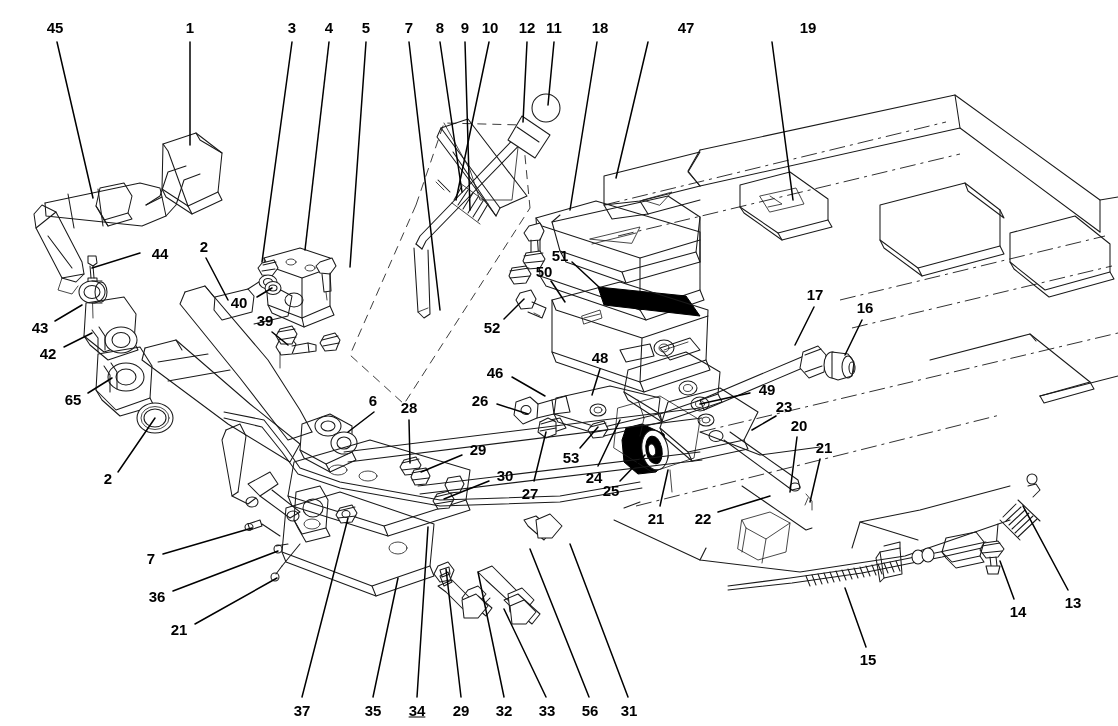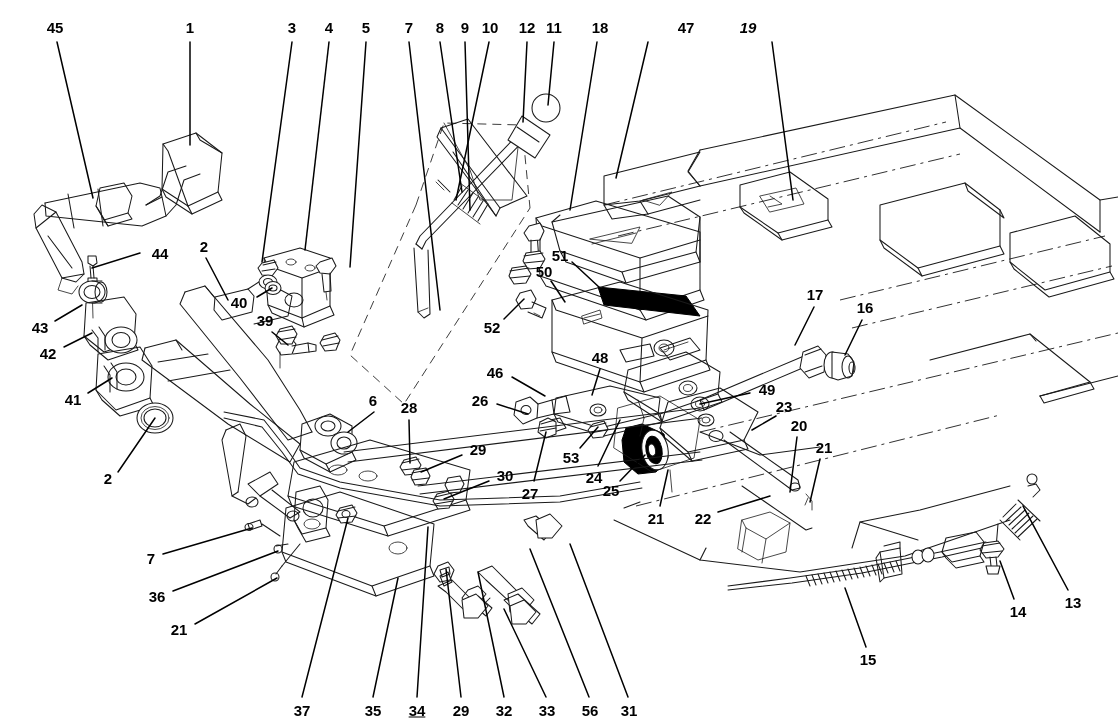--- a/index.html
+++ b/index.html
@@ -516,26 +516,26 @@
       <div class="cal" style="left: 329px; top: 27px;">4</div>
       <div class="cal" style="left: 366px; top: 27px;">5</div>
       <div class="cal" style="left: 409px; top: 27px;">7</div>
       <div class="cal" style="left: 440px; top: 27px;">8</div>
       <div class="cal" style="left: 465px; top: 27px;">9</div>
       <div class="cal" style="left: 490px; top: 27px;">10</div>
       <div class="cal" style="left: 527px; top: 27px;">12</div>
       <div class="cal" style="left: 554px; top: 27px;">11</div>
       <div class="cal" style="left: 600px; top: 27px;">18</div>
       <div class="cal" style="left: 651px; top: 27px; margin-left: 35px;">47</div>
-      <div class="cal" style="left: 748px; top: 27px; font-style: italic;">19</div>
+      <div class="cal" style="left: 808px; top: 27px;">19</div>
       <div class="cal" style="left: 160px; top: 253px;">44</div>
       <div class="cal" style="left: 204px; top: 246px;">2</div>
       <div class="cal" style="left: 40px; top: 327px;">43</div>
       <div class="cal" style="left: 48px; top: 353px;">42</div>
-      <div class="cal" style="left: 73px; top: 399px;">41</div>
+      <div class="cal" style="left: 73px; top: 399px;">65</div>
       <div class="cal" style="left: 108px; top: 478px;">2</div>
       <div class="cal" style="left: 239px; top: 302px;">40</div>
       <div class="cal" style="left: 265px; top: 320px;">39</div>
       <div class="cal" style="left: 373px; top: 400px;">6</div>
       <div class="cal" style="left: 409px; top: 407px;">28</div>
       <div class="cal" style="left: 478px; top: 449px;">29</div>
       <div class="cal" style="left: 505px; top: 475px;">30</div>
       <div class="cal" style="left: 480px; top: 400px;">26</div>
       <div class="cal" style="left: 495px; top: 372px;">46</div>
       <div class="cal" style="left: 492px; top: 327px;">52</div>

